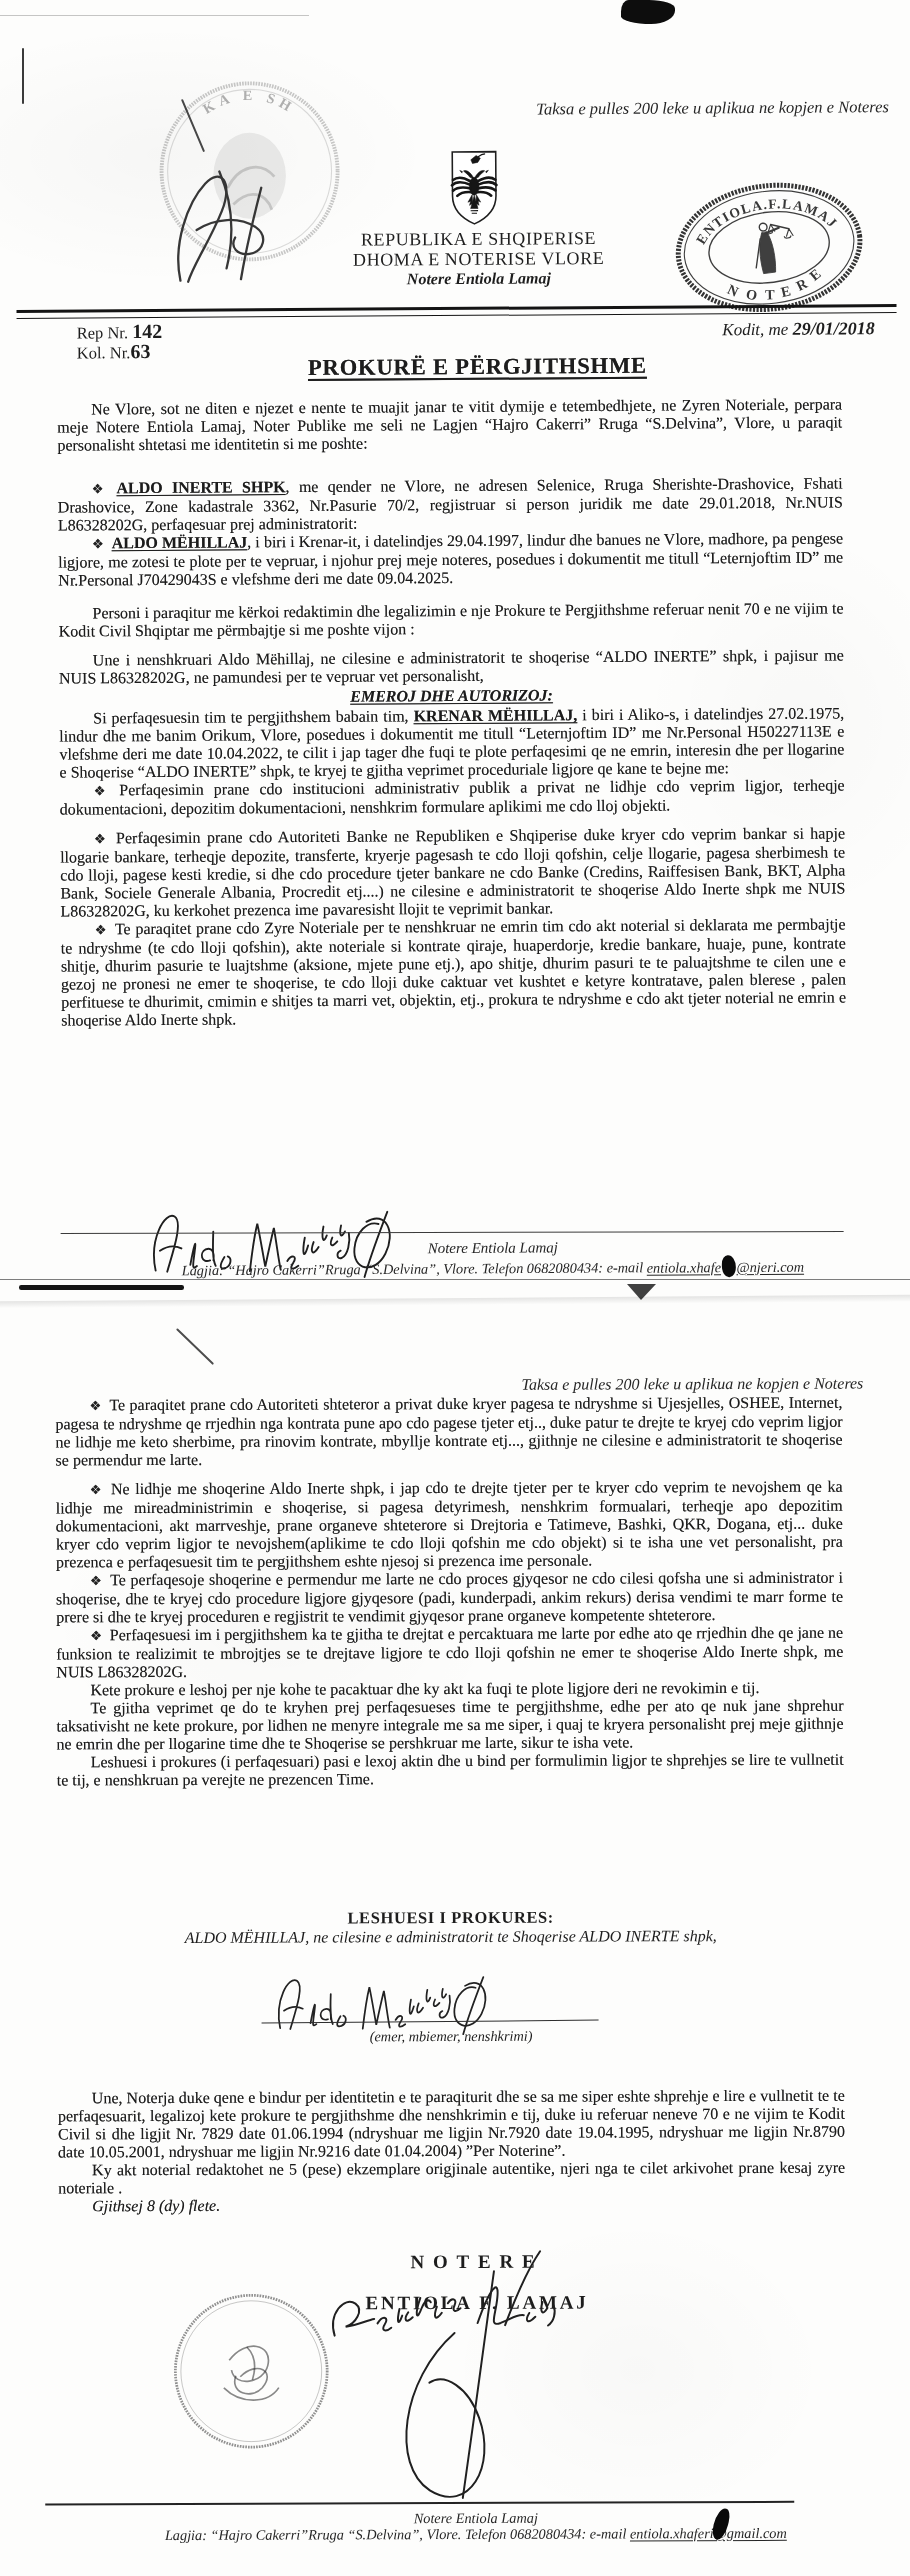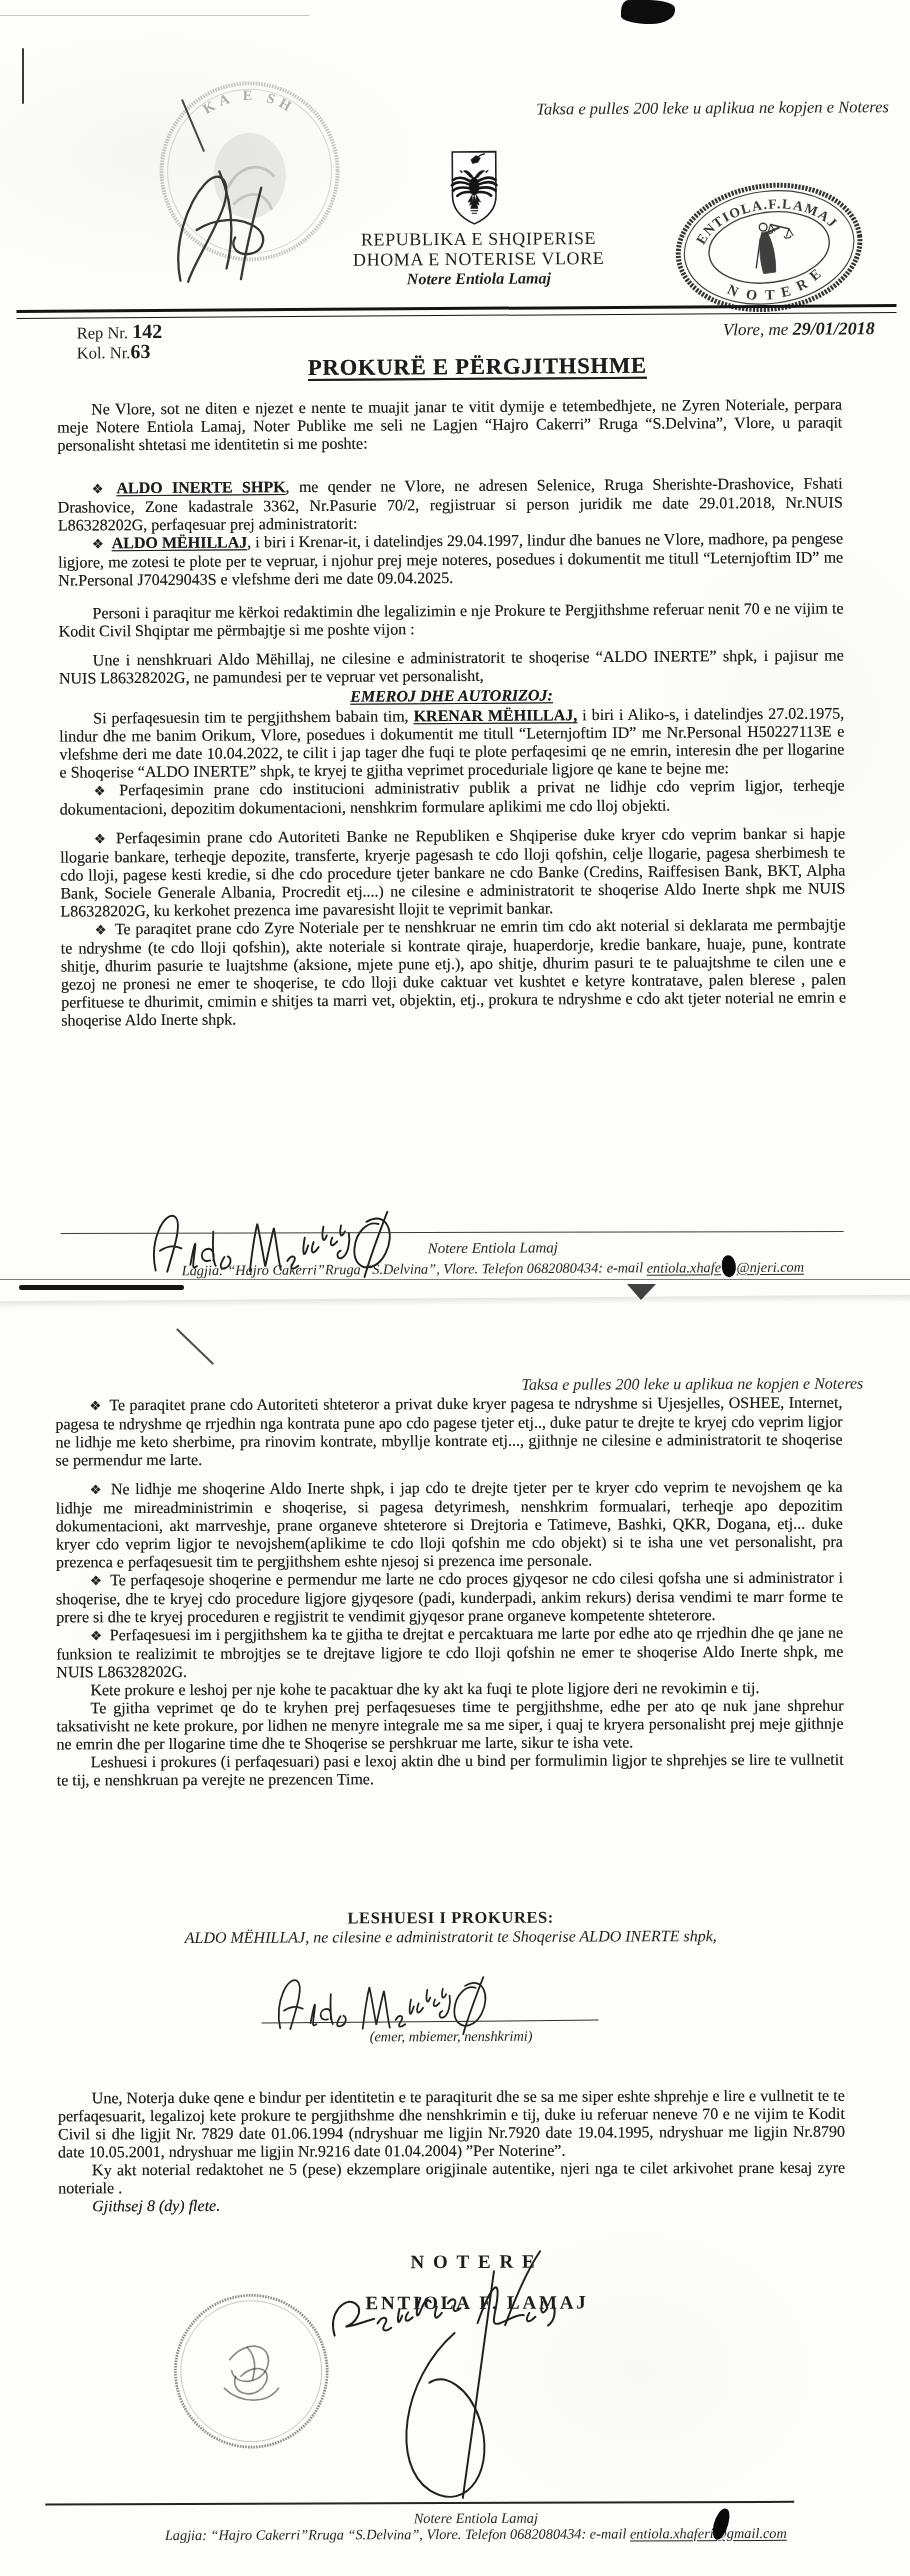--- a/index.html
+++ b/index.html
@@ -175,21 +175,21 @@
       </g>
     </svg>
 
     <div class="abs rule" style="left:23px;top:307px;width:880px;height:2.8px;"></div>
     <div class="abs rule" style="left:23px;top:315px;width:880px;height:1.1px;"></div>
     <div class="abs repkol">
       <div><span class="lab">Rep Nr.</span> <b>142</b></div>
       <div><span class="lab">Kol. Nr.</span><b>63</b></div>
     </div>
     <div class="abs dateline">
-      <span>Vlore, me</span> <b>29/01/2018</b>
+      <span>Kodit, me</span> <b>29/01/2018</b>
     </div>
 
     <div class="abs doc-title">
       <span>PROKURË E PËRGJITHSHME</span>
     </div>
 
     <div class="abs body body1" id="paras1">
         <p class="para indent gap-lg"><span>Ne Vlore, sot ne diten e njezet e nente te muajit janar te vitit dymije e tetembedhjete, ne Zyren Noteriale, perpara meje Notere Entiola Lamaj, Noter Publike me seli ne Lagjen “Hajro Cakerri” Rruga “S.Delvina”, Vlore, u paraqit personalisht shtetasi me identitetin si me poshte:</span></p>
         <p class="para bullet"><span class="bullet-ic">❖</span><span class="b u">ALDO INERTE SHPK</span><span>, me qender ne Vlore, ne adresen Selenice, Rruga Sherishte-Drashovice, Fshati Drashovice, Zone kadastrale 3362, Nr.Pasurie 70/2, regjistruar si person juridik me date 29.01.2018, Nr.NUIS L86328202G, perfaqesuar prej administratorit:</span></p>
         <p class="para bullet gap-md"><span class="bullet-ic">❖</span><span class="b u">ALDO MËHILLAJ</span><span>, i biri i Krenar-it, i datelindjes 29.04.1997, lindur dhe banues ne Vlore, madhore, pa pengese ligjore, me zotesi te plote per te vepruar, i njohur prej meje noteres, posedues i dokumentit me titull “Leternjoftim ID” me Nr.Personal J70429043S e vlefshme deri me date 09.04.2025.</span></p>

